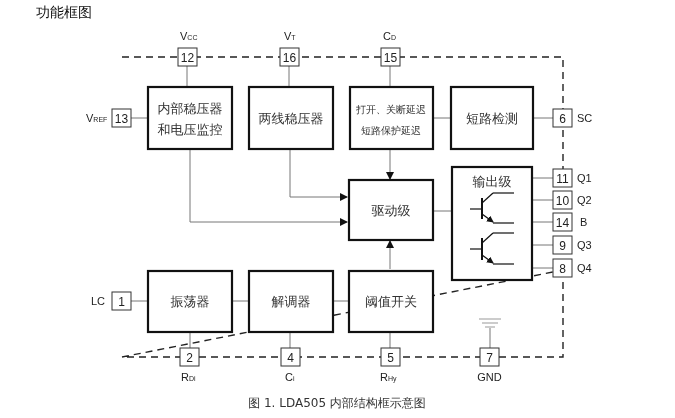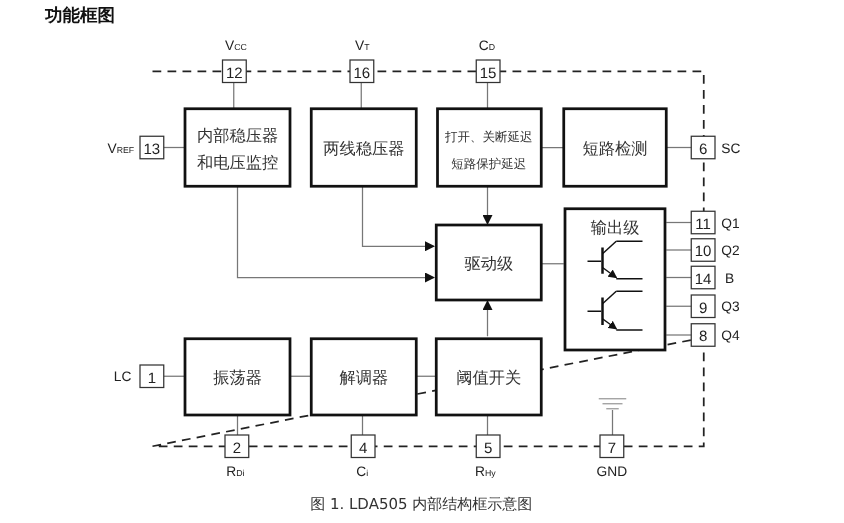--- a/index.html
+++ b/index.html
@@ -1,18 +1,18 @@
 <!DOCTYPE html>
 <html><head>
 <meta charset="utf-8">
 <style>
   html, body { margin: 0; padding: 0; background: #ffffff; }
   body { width: 675px; height: 418px; position: relative; overflow: hidden;
          font-family: "DejaVu Sans", "Liberation Sans", sans-serif; color: #222; }
-  .title { position: absolute; left: 36px; top: 4px; font-size: 14px; font-weight: bold; color: #111; }
+  .title { position: absolute; left: 36px; top: 4px; font-size: 14px; font-weight: normal; color: #111; }
   svg { position: absolute; left: 0; top: 0; }
   .blk { fill: #fff; stroke: #111; stroke-width: 2.2; }
   .pin { fill: #fff; stroke: #333; stroke-width: 1; }
   .wire { stroke: #777; stroke-width: 1; fill: none; }
   .dash { stroke: #222; stroke-width: 1.4; stroke-dasharray: 7 5; fill: none; }
   .btxt { font-size: 13px; fill: #333; font-family: "DejaVu Sans", sans-serif; }
   .stxt { font-size: 10px; fill: #333; font-family: "DejaVu Sans", sans-serif; }
   .ptxt { font-size: 12px; fill: #222; font-family: "Liberation Sans", sans-serif; }
   .lbl { font-size: 11px; fill: #222; font-family: "Liberation Sans", sans-serif; }
   .sub { font-size: 7px; }

